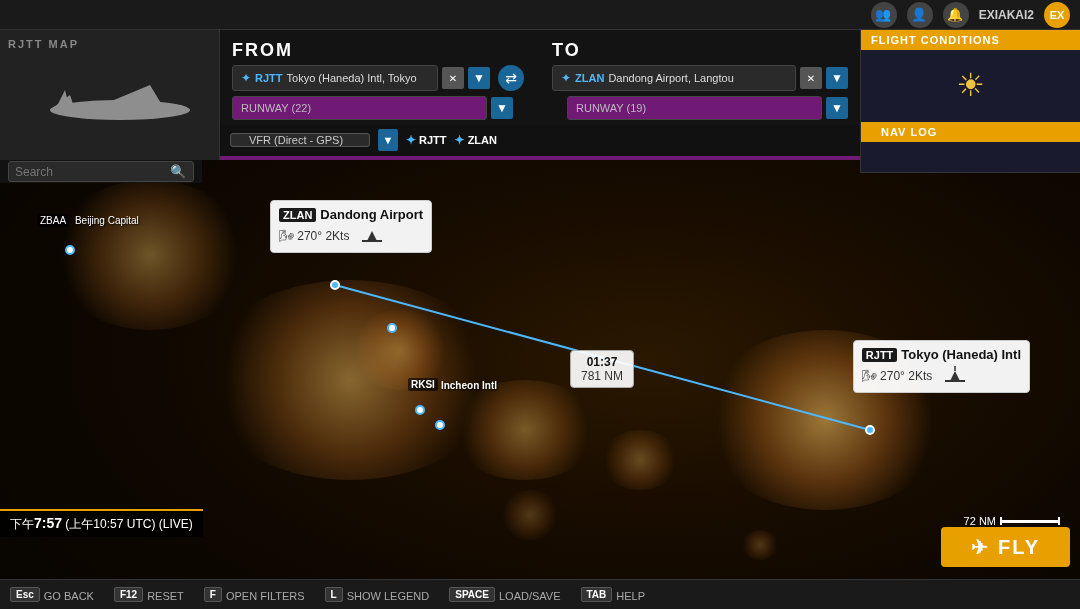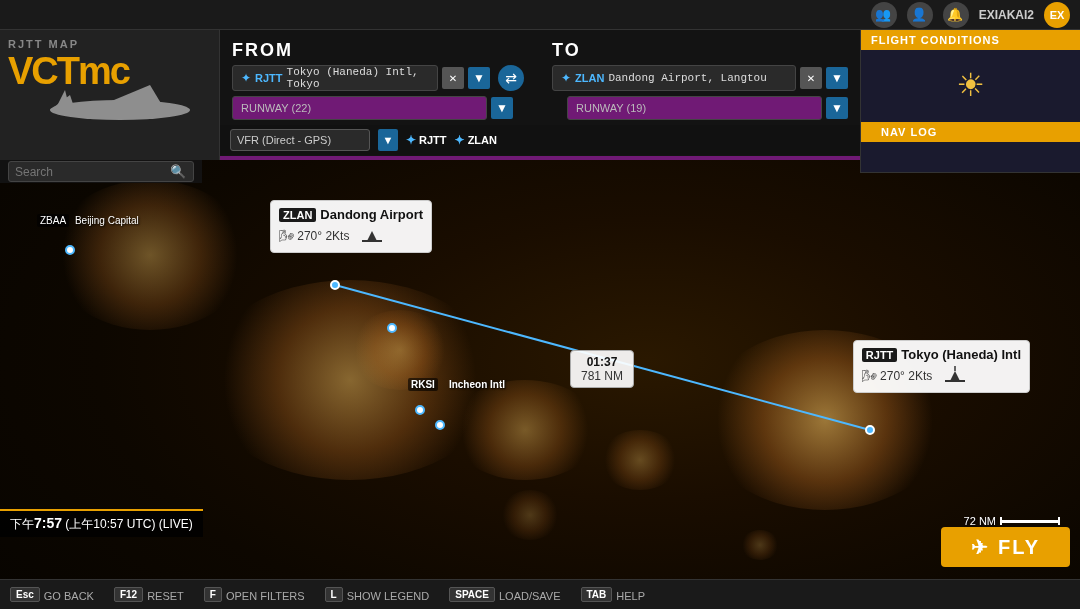--- a/index.html
+++ b/index.html
@@ -119,21 +119,20 @@
       gap: 4px;
     }
     .airport-code {
       color: #4db8ff;
       font-weight: bold;
       font-size: 11px;
     }
     .airport-name {
       color: #ddd;
       font-size: 11px;
-      font-family: Liberation Mono, monospace;
     }
     .airport-btn {
       width: 22px; height: 22px;
       background: #555;
       border-radius: 2px;
       display: flex; align-items: center; justify-content: center;
       color: #fff; font-size: 10px;
       cursor: pointer;
     }
     .dropdown-btn {
@@ -188,22 +187,22 @@
       padding: 0 10px;
       gap: 8px;
       background: #111;
     }
     .flight-type-select {
       background: #2a2a2a;
       border: 1px solid #555;
       border-radius: 3px;
       color: #ccc;
       font-size: 11px;
-      padding: 2px 6px;
-      height: 22px;
+      padding: 2px 18px;
+      height: 14px;
       display: flex; align-items: center;
       min-width: 140px;
     }
     .flight-type-dd {
       width: 20px; height: 22px;
       background: #1a6699;
       border-radius: 2px;
       display: flex; align-items: center; justify-content: center;
       color: #fff; font-size: 11px;
       cursor: pointer;
@@ -399,22 +398,22 @@
 
     
     .map-city-label {
       position: absolute;
       color: #fff;
       font-size: 11px;
       font-weight: bold;
       z-index: 16;
       text-shadow: 1px 1px 2px #000;
       display: flex;
-      align-items: center;
-      gap: 11px;
+      align-items: flex-end;
+      gap: 3px;
     }
     .map-city-code {
       background: rgba(0,0,0,0.6);
       color: #fff;
       padding: 1px 3px;
       font-size: 10px;
       border-radius: 2px;
     }
 
     
@@ -542,23 +541,20 @@
 <div id="top-bar">
   <div class="top-bar-icon">👥</div>
   <div class="top-bar-icon">👤</div>
   <div class="top-bar-icon">🔔</div>
   <span class="top-bar-username">EXIAKAI2</span>
   <div class="top-bar-avatar">EX</div>
 </div>
 
 <div id="logo-area">
   <div class="logo-text">RJTT MAP</div>
-  <div class="logo-brand">
-    <span>VCT</span><span style="color:#e8a000">mc</span>
-  </div>
 
   <svg style="position:absolute;bottom:15px;left:10px;width:200px;height:80px;" viewBox="0 0 200 80">
     <g fill="#aaa" opacity="0.8">
 
       <ellipse cx="110" cy="45" rx="70" ry="10"></ellipse>
 
       <polygon points="80,45 140,20 155,45 140,50"></polygon>
 
       <polygon points="40,45 60,30 65,45"></polygon>
 

